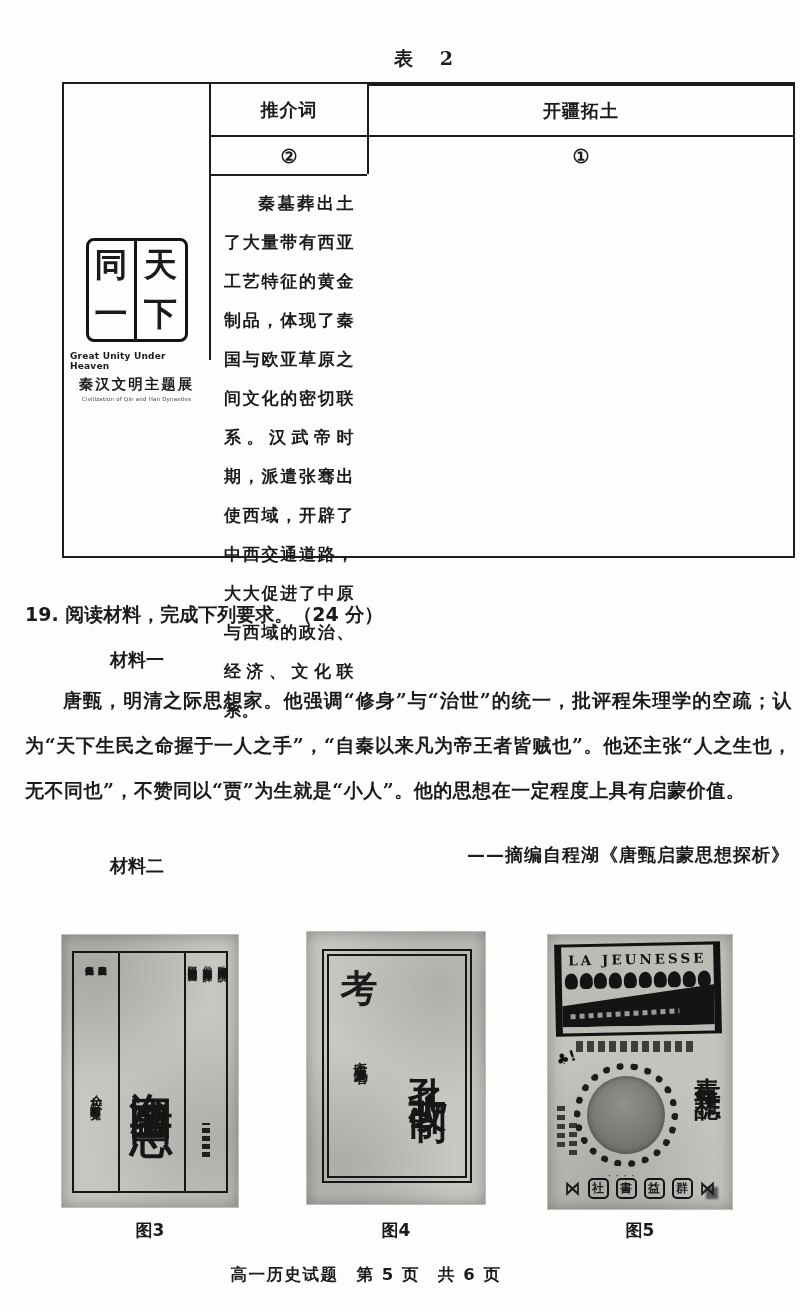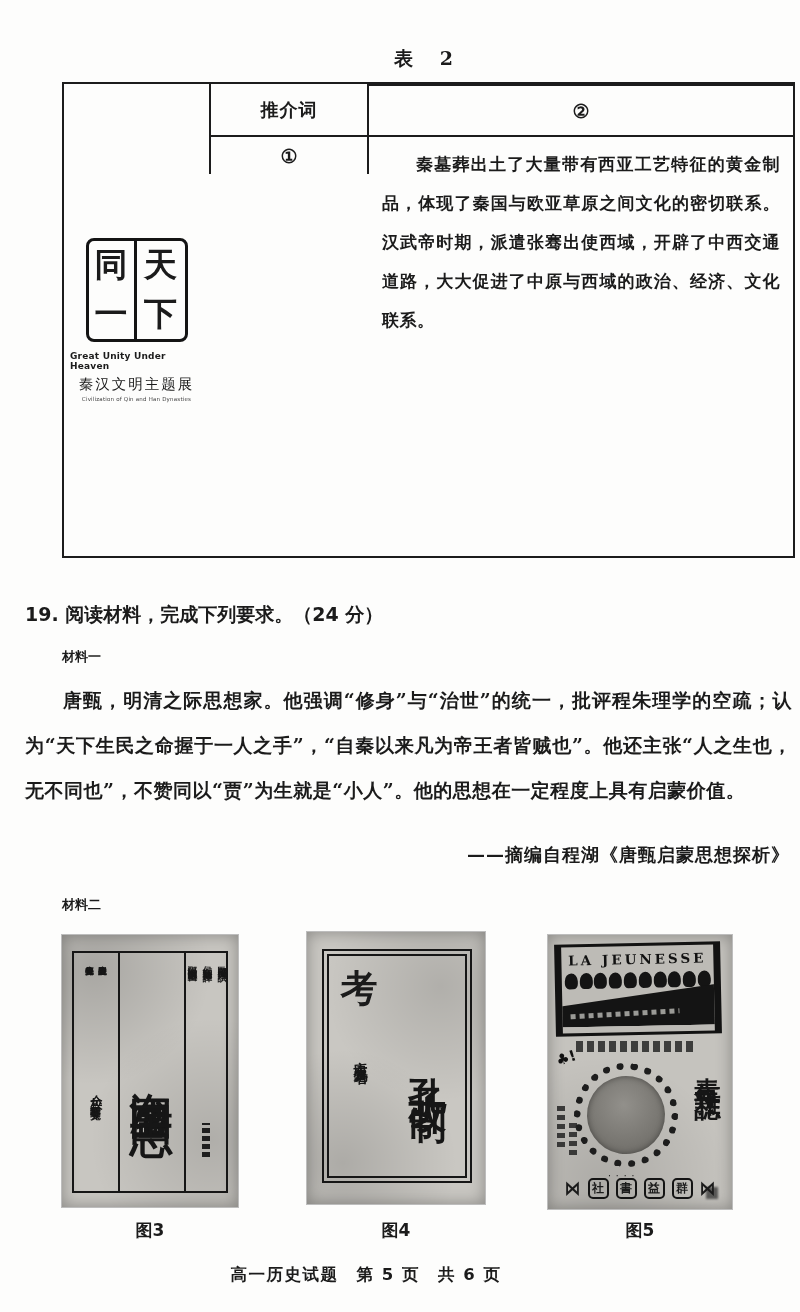--- a/index.html
+++ b/index.html
@@ -49,28 +49,28 @@
     width:102px; height:104px; border:3.5px solid #141414; border-radius:8px;
     display:grid; grid-template-columns:1fr 1fr; background:#fdfdfc; margin-bottom:9px;
   }
   .logo-col { display:flex; flex-direction:column; }
   .logo-col:first-child { border-right:3.5px solid #141414; }
   .logo-char {
     flex:1; display:flex; align-items:center; justify-content:center;
     font-family:"DejaVu Serif", serif; font-size:33px; font-weight:700;
   }
   .logo-en { font-size:9px; font-weight:700; letter-spacing:.2px; margin-bottom:4px; }
-  .logo-zh { font-family:"DejaVu Serif", serif; font-size:14.5px; font-weight:400; letter-spacing:2px; margin-bottom:2px; }
+  .logo-zh { font-family:"DejaVu Serif", serif; font-size:14.5px; font-weight:700; letter-spacing:2px; margin-bottom:2px; }
   .logo-sub { font-size:5.5px; color:#444; letter-spacing:.2px; }
 
   
   .q-stem  { position:absolute; left:25px; top:602px; font-size:19px; }
-  .mat-label { position:absolute; font-size:13px; }
+  .mat-label { position:absolute; font-size:18px;margin-left:48px; }
   .mat1-label { left:62px; top:648px; }
-  .mat2-label { left:62px; top:896px; }
+  .mat2-label { left:62px; top:854px; }
   .mat1-text {
     position:absolute; left:25px; top:678px; width:767px;
     font-family:"DejaVu Serif", serif; font-size:19px; font-weight:600;
     line-height:45px; text-align:justify; text-indent:2em; letter-spacing:.5px;
   }
   .mat1-source {
     position:absolute; right:10px; top:843px; width:760px;
     text-align:right; font-family:"DejaVu Serif", serif;
     font-size:18px; font-weight:700; letter-spacing:1px;
   }
@@ -226,20 +226,21 @@
         <div class="logo-char">下</div>
       </div>
     </div>
     <div class="logo-en hei">Great Unity Under Heaven</div>
     <div class="logo-zh">秦汉文明主题展</div>
     <div class="logo-sub">Civilization of Qin and Han Dynasties</div>
   </div>
 
   <div class="cell bl theme-cell">推介词</div>
 
+  <div class="cell bl bt theme-cell">开疆拓土</div>
   <div class="cell bl bt circled serif">②</div>
 
   <div class="cell bl bt circled serif">①</div>
 
   <div class="para-cell para-r4 bl bt">秦墓葬出土了大量带有西亚工艺特征的黄金制品，体现了秦国与欧亚草原之间文化的密切联系。汉武帝时期，派遣张骞出使西域，开辟了中西交通道路，大大促进了中原与西域的政治、经济、文化联系。</div>
 </div>
 
 <div class="q-stem hei">19. 阅读材料，完成下列要求。（24 分）</div>
 <div class="mat-label mat1-label hei">材料一</div>
 <div class="mat1-text">唐甄，明清之际思想家。他强调“修身”与“治世”的统一，批评程朱理学的空疏；认为“天下生民之命握于一人之手”，“自秦以来凡为帝王者皆贼也”。他还主张“人之生也，无不同也”，不赞同以“贾”为生就是“小人”。他的思想在一定程度上具有启蒙价值。</div>

